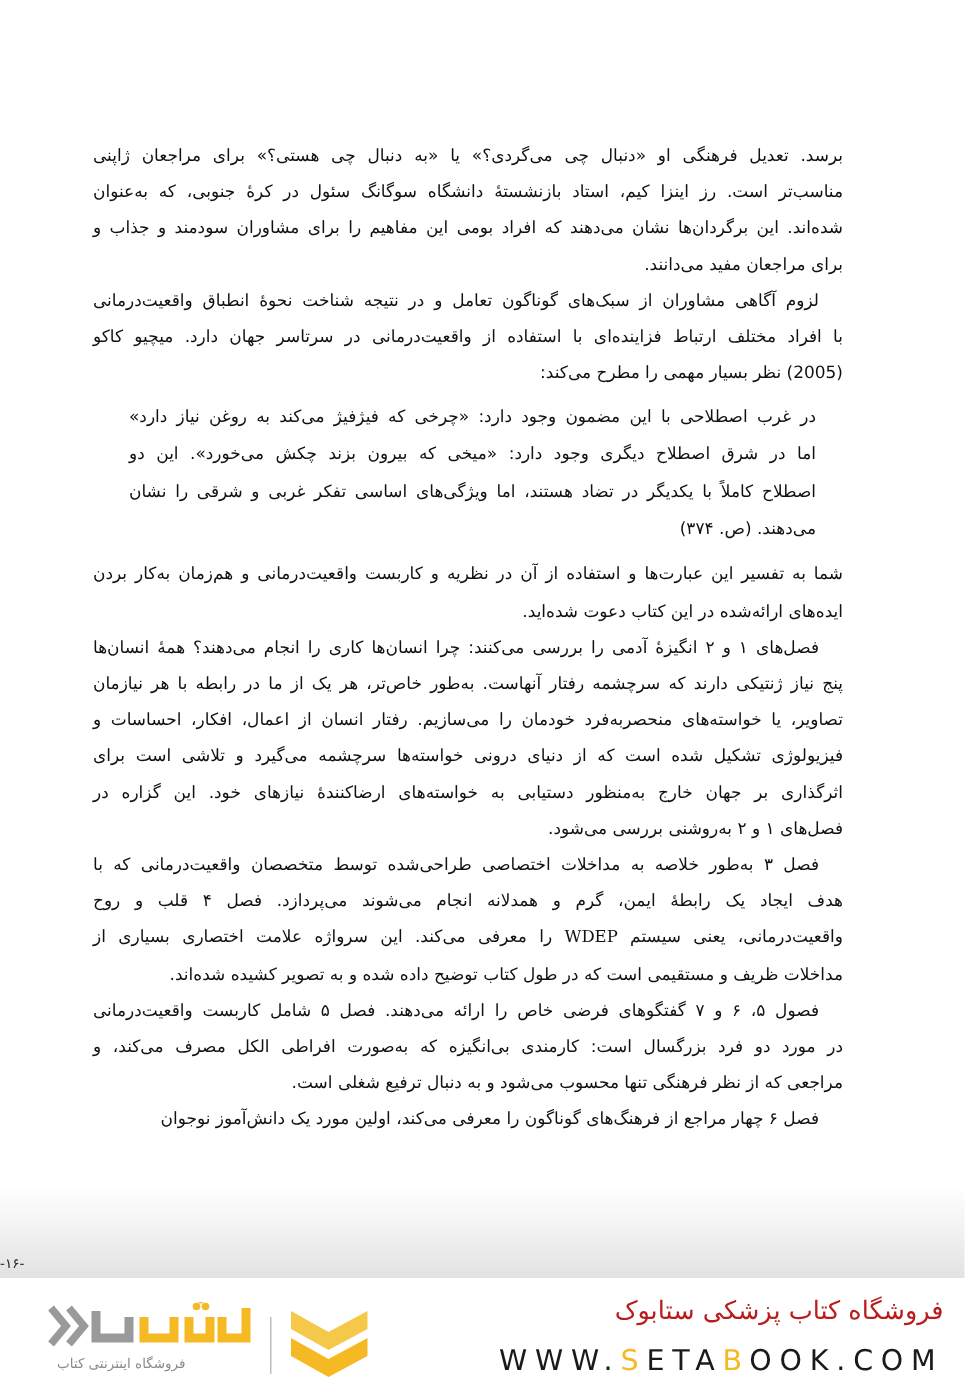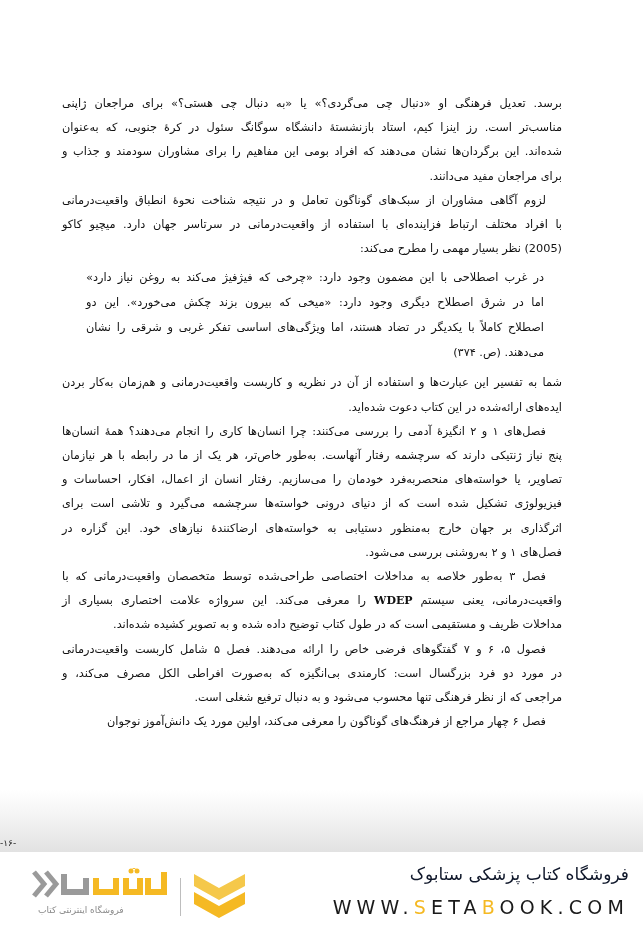--- a/index.html
+++ b/index.html
@@ -18,38 +18,38 @@
     direction: rtl; text-align: justify;
     font-size: 11.3px; line-height: 24.2px;
   }
   .content p { margin: 0; }
   .line { display: block; text-align-last: justify; white-space: nowrap; }
   .line.last { text-align-last: right; }
   .indent { padding-right: 16px; }
   .quote { margin: 4px 18px 0 0 !important; width: 458px; margin-left: 24px !important; }
   .quote .line { line-height: 25px; }
   .gap { height: 6px; }
-  .latin { font-family: "DejaVu Serif", serif; font-weight: bold; direction: ltr; unicode-bidi: embed; font-size: 11px; }
+  .latin { font-family: "DejaVu Serif", serif; font-weight: normal; direction: ltr; unicode-bidi: embed; font-size: 11px; }
   .page-number {
     position: absolute; left: 0; width: 643px; top: 838px; text-align: left;
     font-size: 9px; color: #222; direction: rtl;
   }
   .footer {
     position: absolute; left: 0; top: 852px; width: 643px; height: 74px; background: #ffffff;
   }
   .brand-mark { position: absolute; left: 192px; top: 16px; width: 55px; height: 50px; }
   .divider { position: absolute; left: 180px; top: 26px; width: 1px; height: 38px; background: #bdbdbd; }
   .logo-word { position: absolute; left: 30px; top: 16px; width: 140px; height: 32px; }
   .logo-sub {
     position: absolute; left: 38px; top: 53px; width: 130px; text-align: left;
     font-size: 9px; color: #8a8a8a; direction: rtl;
   }
   .store-title {
     position: absolute; right: 14px; top: 12px; direction: rtl;
-    font-size: 17px; color: #0f172a;
+    font-size: 17px; color: #b91c1c;
   }
   .store-url {
     position: absolute; right: 14px; top: 44px; direction: ltr;
     font-size: 19px; letter-spacing: 5.2px; color: #1a1a1a;
     font-family: "DejaVu Sans", sans-serif;
   }
   .store-url .hl { color: #f5b923; }
 </style>
 </head>
 <body>
@@ -81,20 +81,21 @@
       <p>
         <span class="line indent">فصل‌های ۱ و ۲ انگیزهٔ آدمی را بررسی می‌کنند: چرا انسان‌ها کاری را انجام می‌دهند؟ همهٔ انسان‌ها</span>
         <span class="line">پنج نیاز ژنتیکی دارند که سرچشمه رفتار آنهاست. به‌طور خاص‌تر، هر یک از ما در رابطه با هر نیازمان</span>
         <span class="line">تصاویر، یا خواسته‌های منحصربه‌فرد خودمان را می‌سازیم. رفتار انسان از اعمال، افکار، احساسات و</span>
         <span class="line">فیزیولوژی تشکیل شده است که از دنیای درونی خواسته‌ها سرچشمه می‌گیرد و تلاشی است برای</span>
         <span class="line">اثرگذاری بر جهان خارج به‌منظور دستیابی به خواسته‌های ارضاکنندهٔ نیازهای خود. این گزاره در</span>
         <span class="line last">فصل‌های ۱ و ۲ به‌روشنی بررسی می‌شود.</span>
       </p>
       <p>
         <span class="line indent">فصل ۳ به‌طور خلاصه به مداخلات اختصاصی طراحی‌شده توسط متخصصان واقعیت‌درمانی که با</span>
+        <span class="line">هدف ایجاد یک رابطهٔ ایمن، گرم و همدلانه انجام می‌شوند می‌پردازد. فصل ۴ قلب و روح</span>
         <span class="line"><span>واقعیت‌درمانی، یعنی سیستم </span><span class="latin">WDEP</span><span> را معرفی می‌کند. این سرواژه علامت اختصاری بسیاری از</span></span>
         <span class="line last">مداخلات ظریف و مستقیمی است که در طول کتاب توضیح داده شده و به تصویر کشیده شده‌اند.</span>
       </p>
       <p>
         <span class="line indent">فصول ۵، ۶ و ۷ گفتگوهای فرضی خاص را ارائه می‌دهند. فصل ۵ شامل کاربست واقعیت‌درمانی</span>
         <span class="line">در مورد دو فرد بزرگسال است: کارمندی بی‌انگیزه که به‌صورت افراطی الکل مصرف می‌کند، و</span>
         <span class="line last">مراجعی که از نظر فرهنگی تنها محسوب می‌شود و به دنبال ترفیع شغلی است.</span>
       </p>
       <p>
         <span class="line last indent">فصل ۶ چهار مراجع از فرهنگ‌های گوناگون را معرفی می‌کند، اولین مورد یک دانش‌آموز نوجوان</span>

